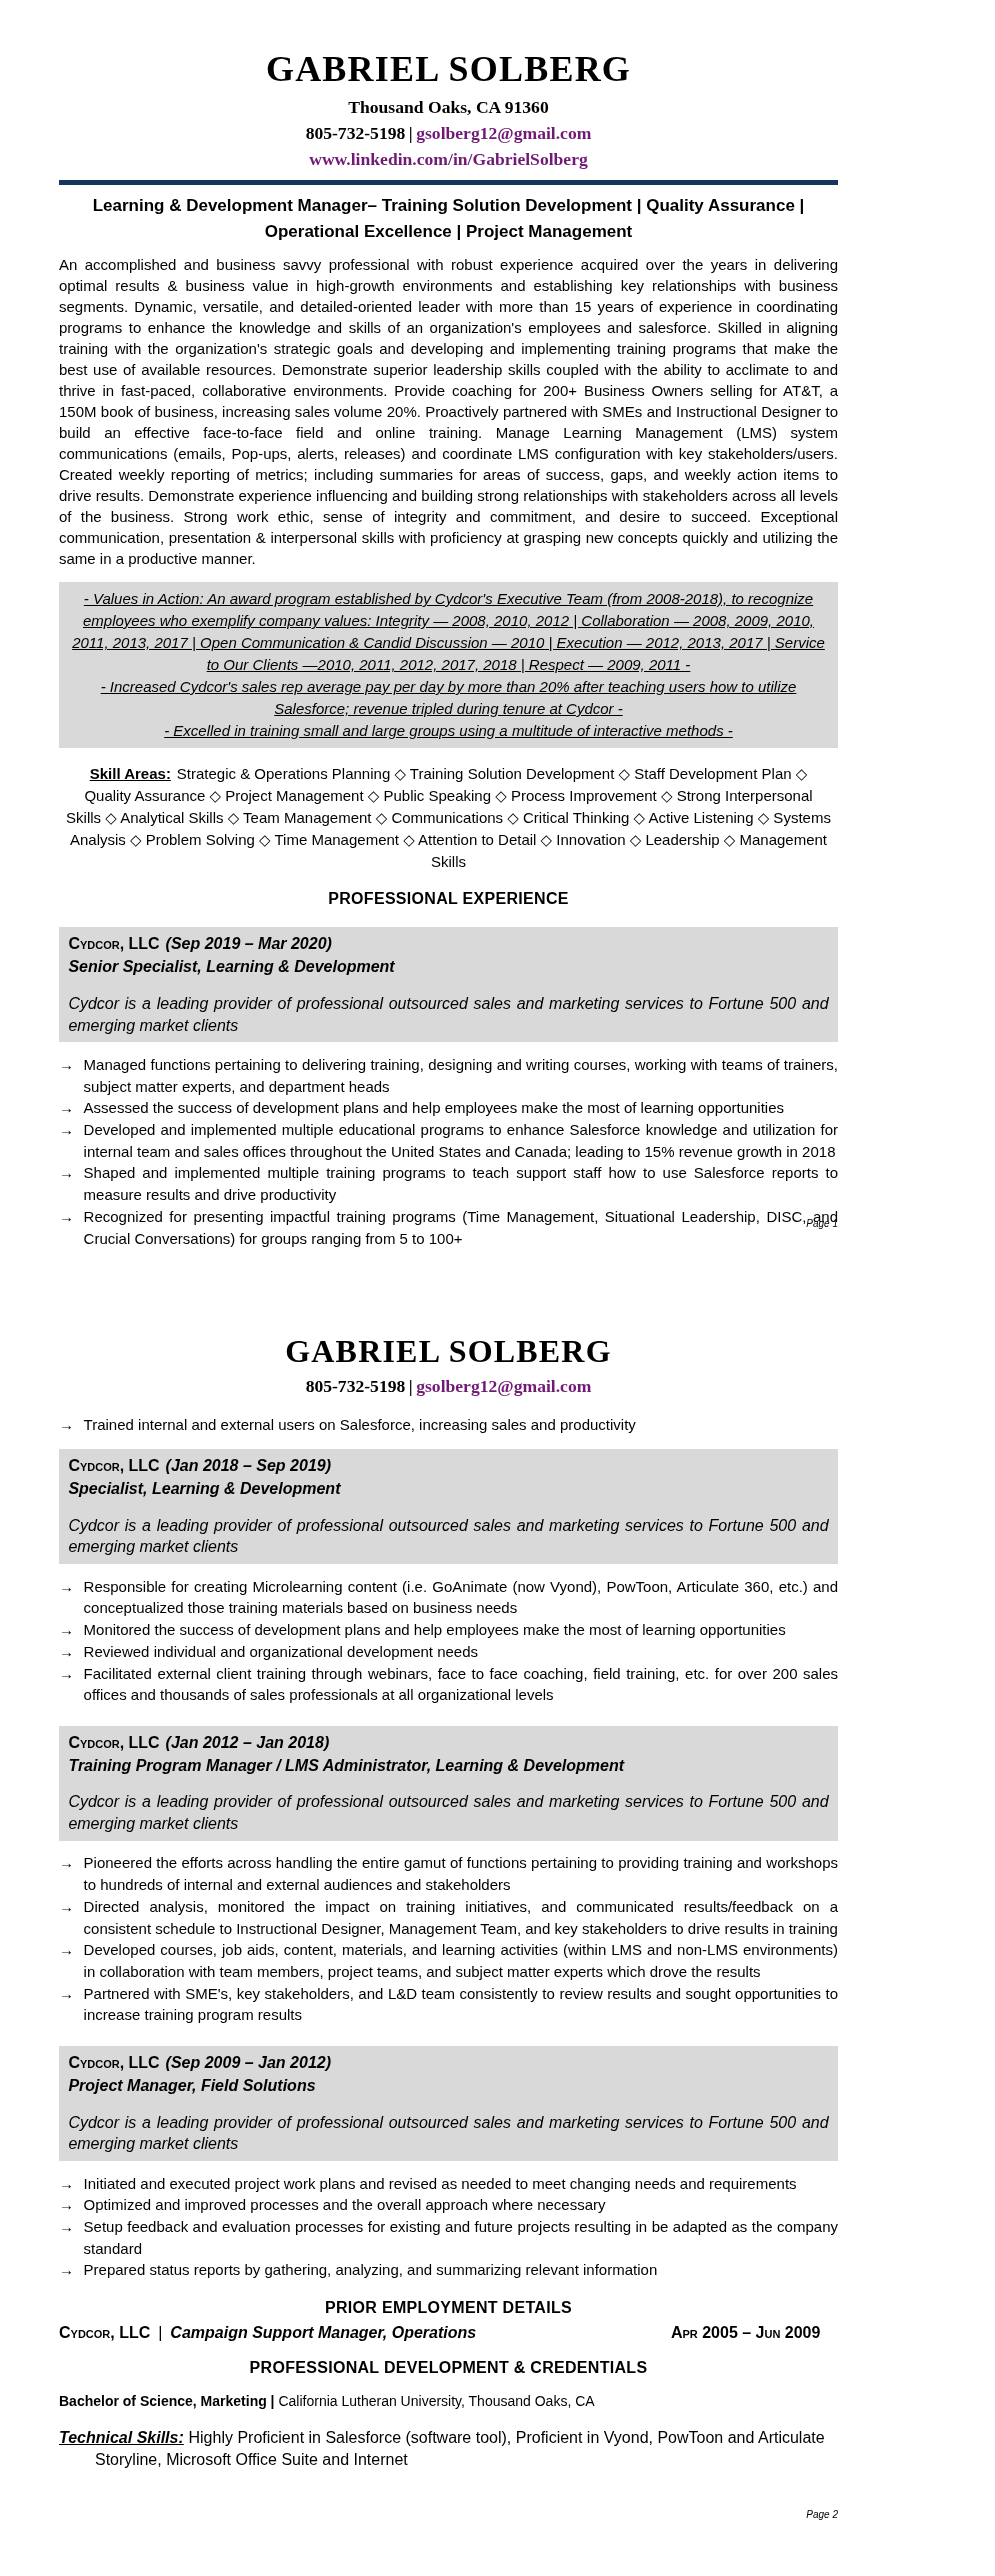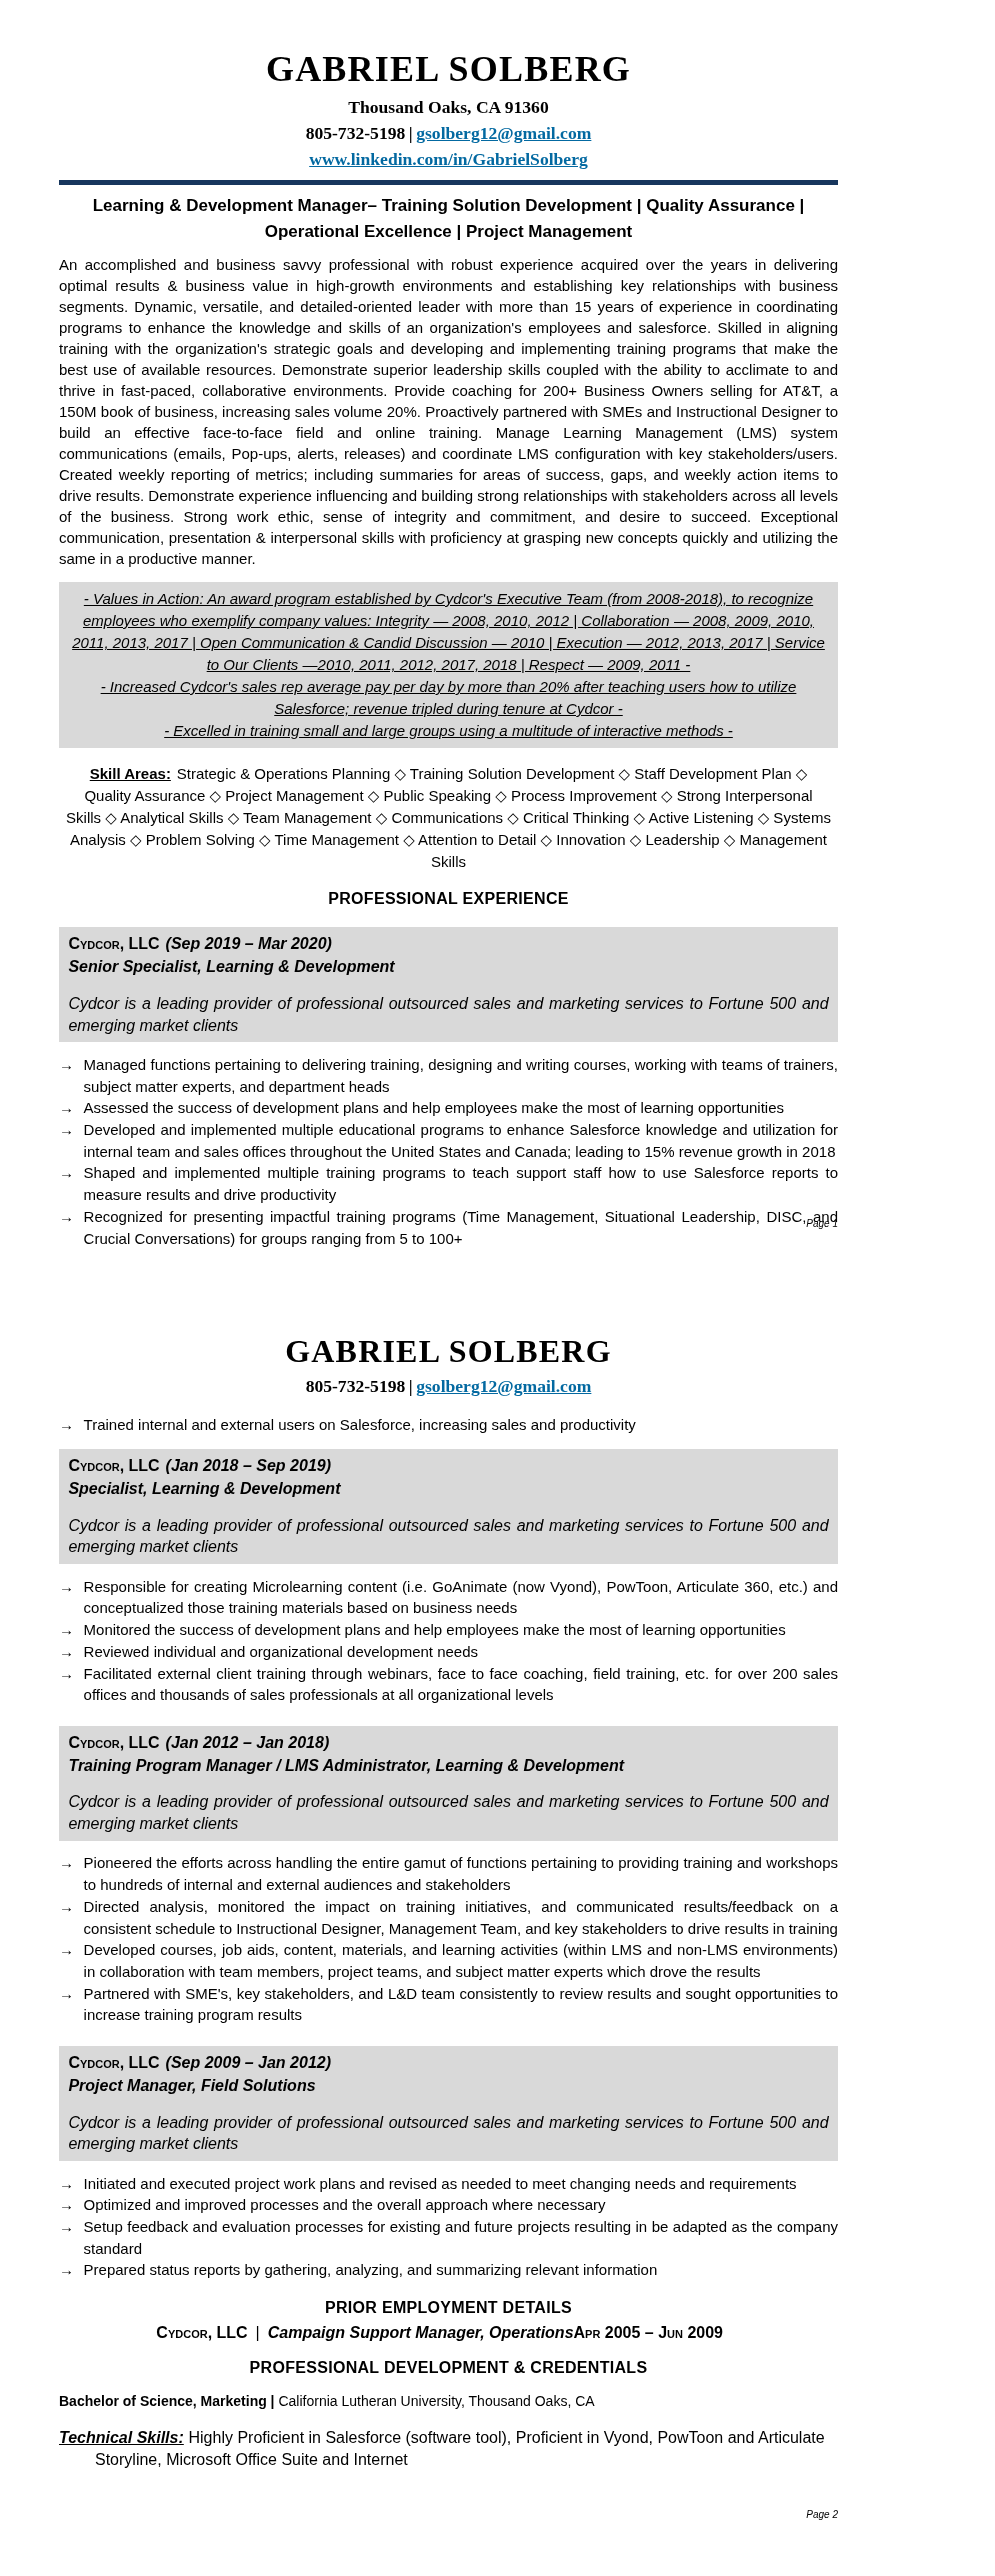--- a/index.html
+++ b/index.html
@@ -18,21 +18,21 @@
     text-align: center; font-size: 36px; letter-spacing: 1.2px;
     margin: 0; line-height: 1.1;
   }
   .p2 .name { font-size: 32px; }
 
   .contact {
     text-align: center; font-family: "Liberation Serif", serif;
     font-weight: bold; font-size: 17.6px; margin-top: 7px;
   }
   .contact .row { margin-top: 5.3px; }
-  .link { color: #0369a1; text-decoration: underline; cursor: pointer; }
+  .link { color: #701a75; cursor: pointer; }
   .sep { padding: 0 3.5px; }
 
   .rule { border: none; height: 5.3px; background: #17365D; margin: 9.4px 0 0 0; }
 
   .headline {
     font-size: 17px; font-weight: bold; text-align: center;
     line-height: 1.52; margin: 8.2px 11.7px 0;
   }
 
   .summary {
@@ -74,21 +74,21 @@
   .bullets .arrow { flex: 0 0 24.6px; }
   .bullets .btxt { flex: 1; text-align: justify; }
 
   .page-num {
     position: absolute; right: 59px; font-style: italic; font-size: 10px;
   }
   .p1 .page-num { bottom: 36px; }
   .p2 .page-num { bottom: 56px; }
 
   .prior-line {
-    display: flex; justify-content: center; align-items: baseline;
+    display: flex; justify-content: space-between; align-items: baseline;
     font-size: 16px; margin-top: 7px;
   }
   .prior-title { font-weight: bold; font-style: italic; }
   .prior-dates { font-weight: bold; font-variant: small-caps; margin-right: 17.6px; }
 
   .degree-line { font-size: 14px; margin-top: 14px; line-height: 21.7px; }
   .degree-bold { font-weight: bold; }
 
   .tech {
     font-size: 16px; margin-top: 13px; line-height: 22px;

